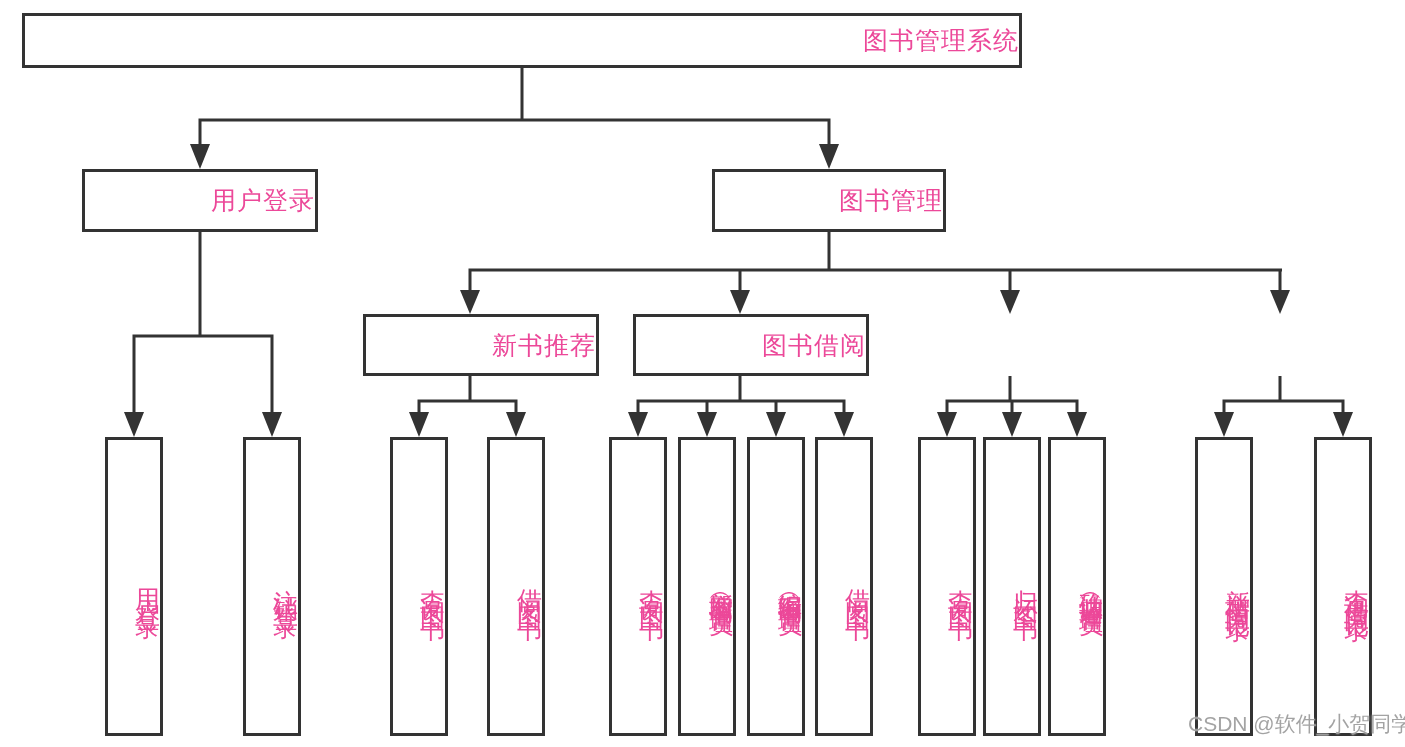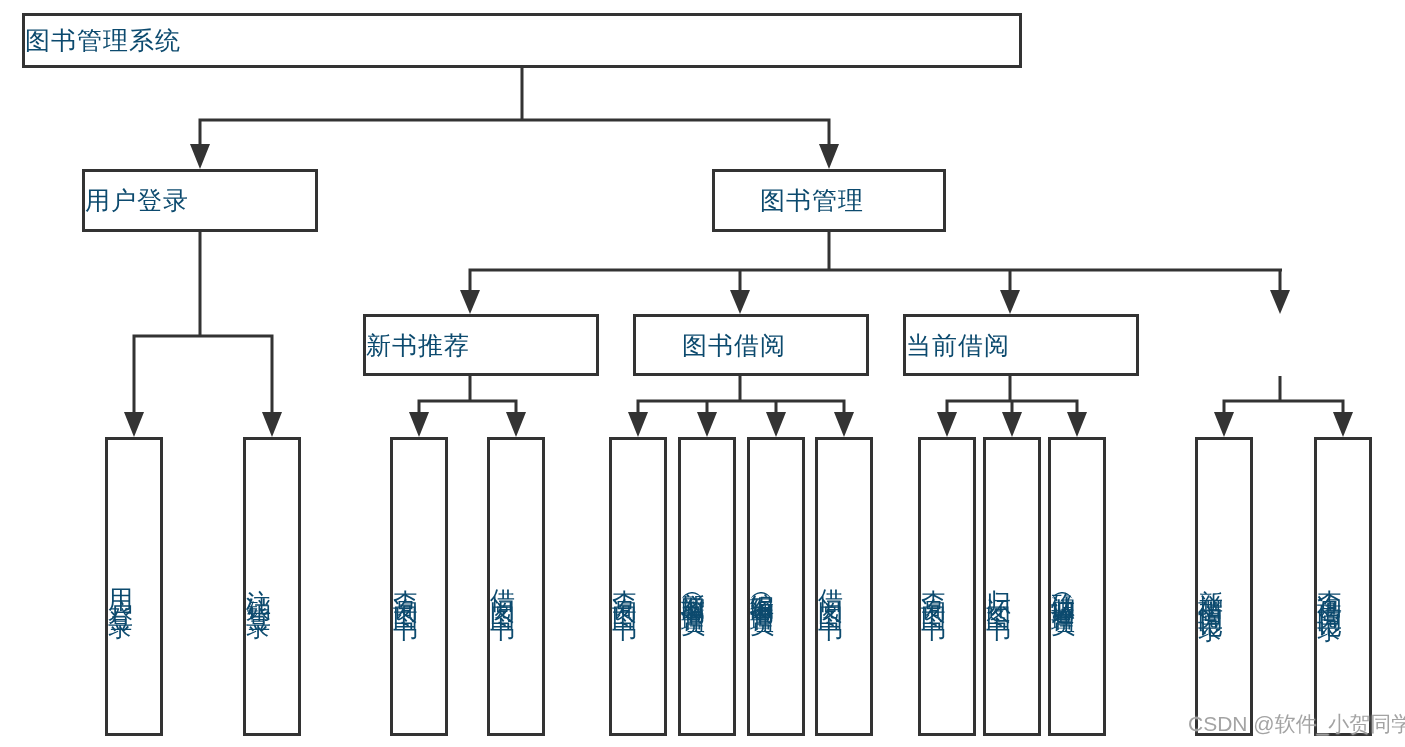--- a/index.html
+++ b/index.html
@@ -21,22 +21,22 @@
     top: 0;
     z-index: 0;
   }
   .node {
     position: absolute;
     box-sizing: border-box;
     border: 3px solid #333333;
     background: #ffffff;
     display: flex;
     align-items: center;
-    justify-content: flex-start;
-    color: #0c4a6e;
+    justify-content: flex-end;
+    color: #ec4899;
     z-index: 1;
   }
   .node.header span {
     font-size: 25px;
     letter-spacing: 1px;
     white-space: nowrap;
   }
   .node.root   { left: 22px;  top: 13px;  width: 1000px; height: 55px; }
   .node.lvl2   { top: 169px; height: 63px; }
   .node.lvl3   { top: 314px; height: 62px; width: 236px; }
@@ -140,23 +140,20 @@
   <div class="node lvl2 header" style="left:712px;width:234px;padding-left:45px;">
     <span>图书管理</span>
   </div>
 
   <div class="node lvl3 header" style="left:363px;">
     <span>新书推荐</span>
   </div>
   <div class="node lvl3 header" style="left:633px;padding-left:46px;">
     <span>图书借阅</span>
   </div>
-  <div class="node lvl3 header" style="left:903px;">
-    <span>当前借阅</span>
-  </div>
 
   <div class="node leaf chars4" style="left:105px;">
     <span>用户登录</span>
   </div>
   <div class="node leaf chars4" style="left:243px;">
     <span>注销登录</span>
   </div>
   <div class="node leaf chars4" style="left:390px;">
     <span>查询图书</span>
   </div>

